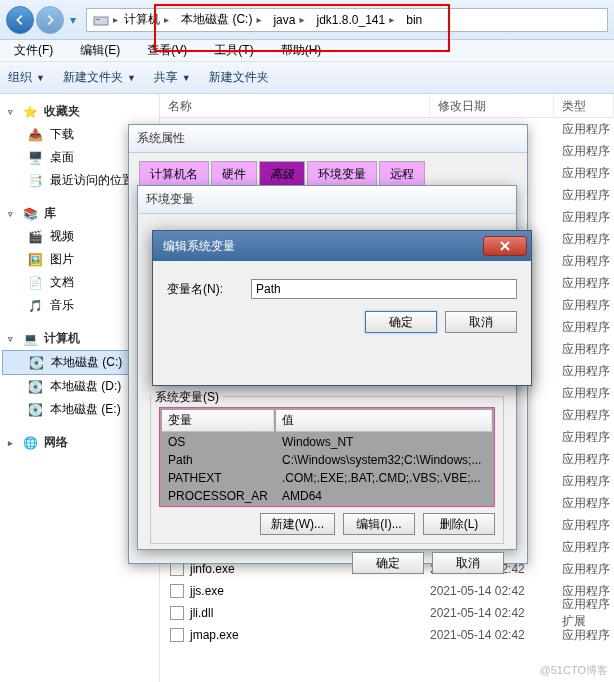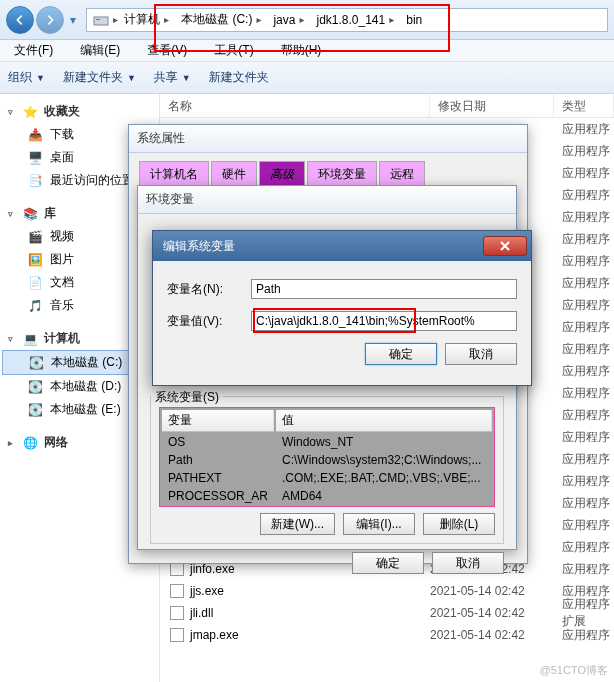--- a/index.html
+++ b/index.html
@@ -430,25 +430,20 @@
       <svg width="12" height="12" viewBox="0 0 12 12">
           <path d="M2 2 L10 10 M10 2 L2 10" stroke="#fff" stroke-width="2"></path>
         </svg>
     </span>
   </div>
   <div class="edit-body">
     <div class="field-row">
       <span class="field-label">变量名(N):</span>
       <input class="field-input" value="Path" style="">
     </div>
-    <div class="field-row" style="position:relative">
-      <span class="field-label">变量值(V):</span>
-      <input class="field-input" value="C:\java\jdk1.8.0_141\bin;%SystemRoot%" style="">
-      <div class="red-box-val" style="left:86px; top:-3px; width:163px; height:25px;"></div>
-    </div>
     <div class="btn-row">
       <button class="btn primary">确定</button>
       <button class="btn">取消</button>
     </div>
   </div>
 </div>
 
 <div class="watermark">@51CTO博客</div>
 
 </body></html>

